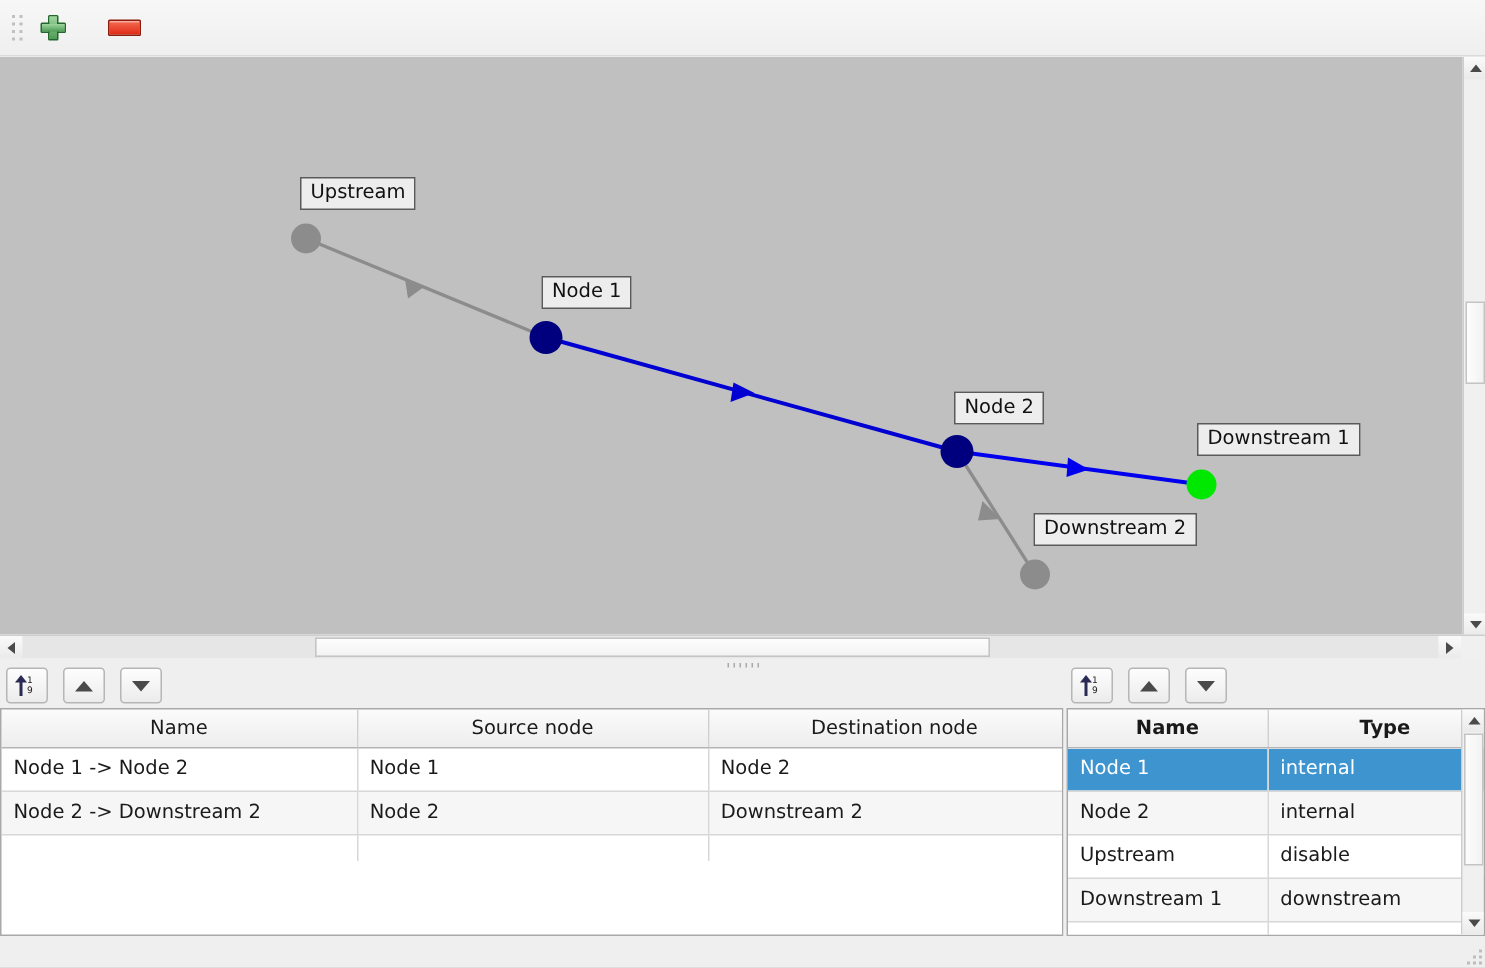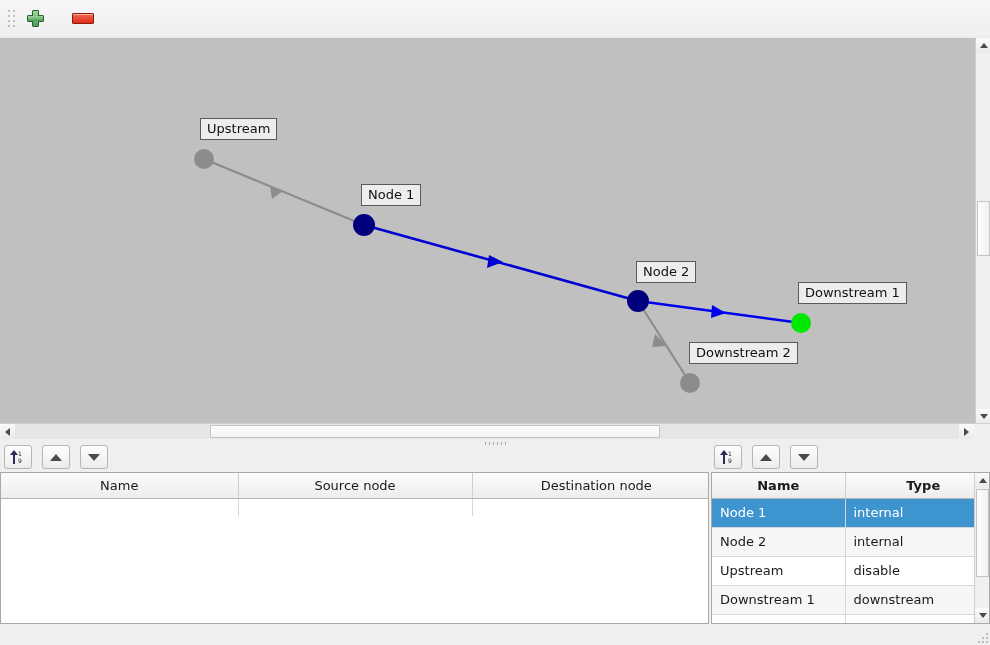--- a/index.html
+++ b/index.html
@@ -275,20 +275,30 @@
               <col>
             </colgroup>
           <thead>
             <tr>
               <th>Name</th>
               <th>Source node</th>
               <th>Destination node</th>
             </tr>
           </thead>
           <tbody>
+            <tr>
+              <td>Node 1 -&gt; Node 2</td>
+              <td>Node 1</td>
+              <td>Node 2</td>
+            </tr>
+            <tr>
+              <td>Node 2 -&gt; Downstream 2</td>
+              <td>Node 2</td>
+              <td>Downstream 2</td>
+            </tr>
             <tr class="blank">
               <td></td>
               <td></td>
               <td></td>
             </tr>
           </tbody>
         </table>
       </div>
     </div>
 

